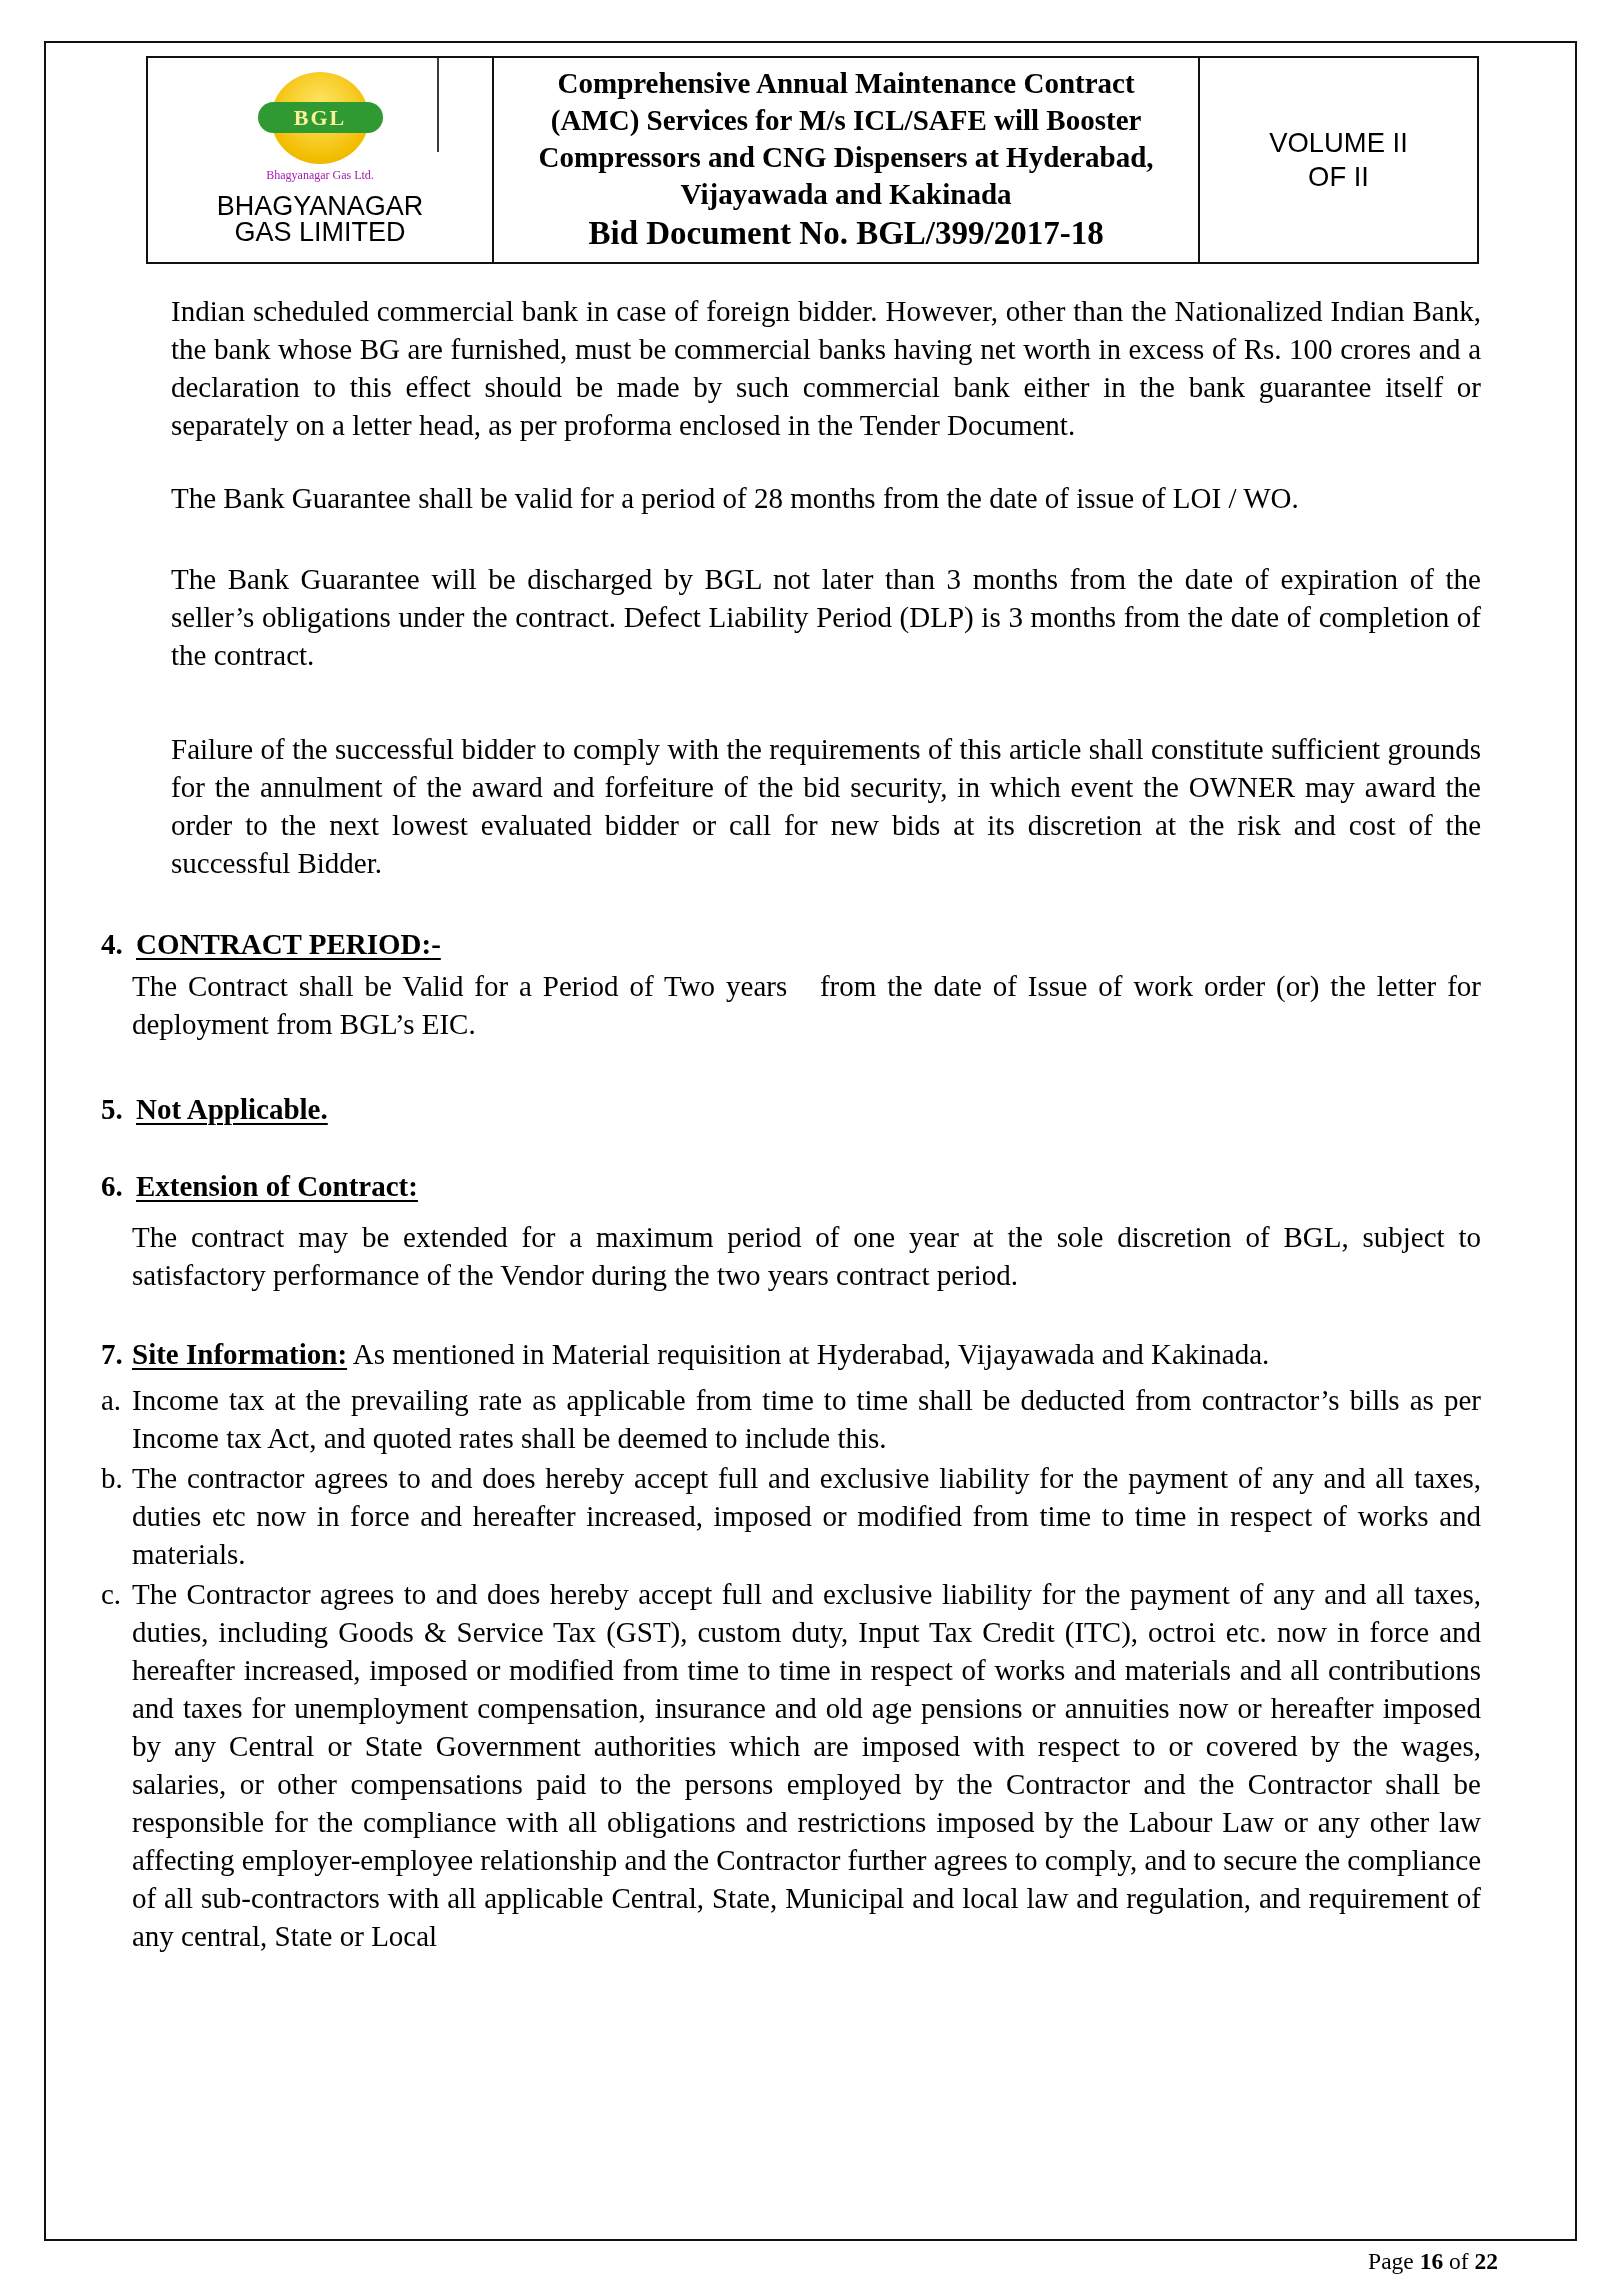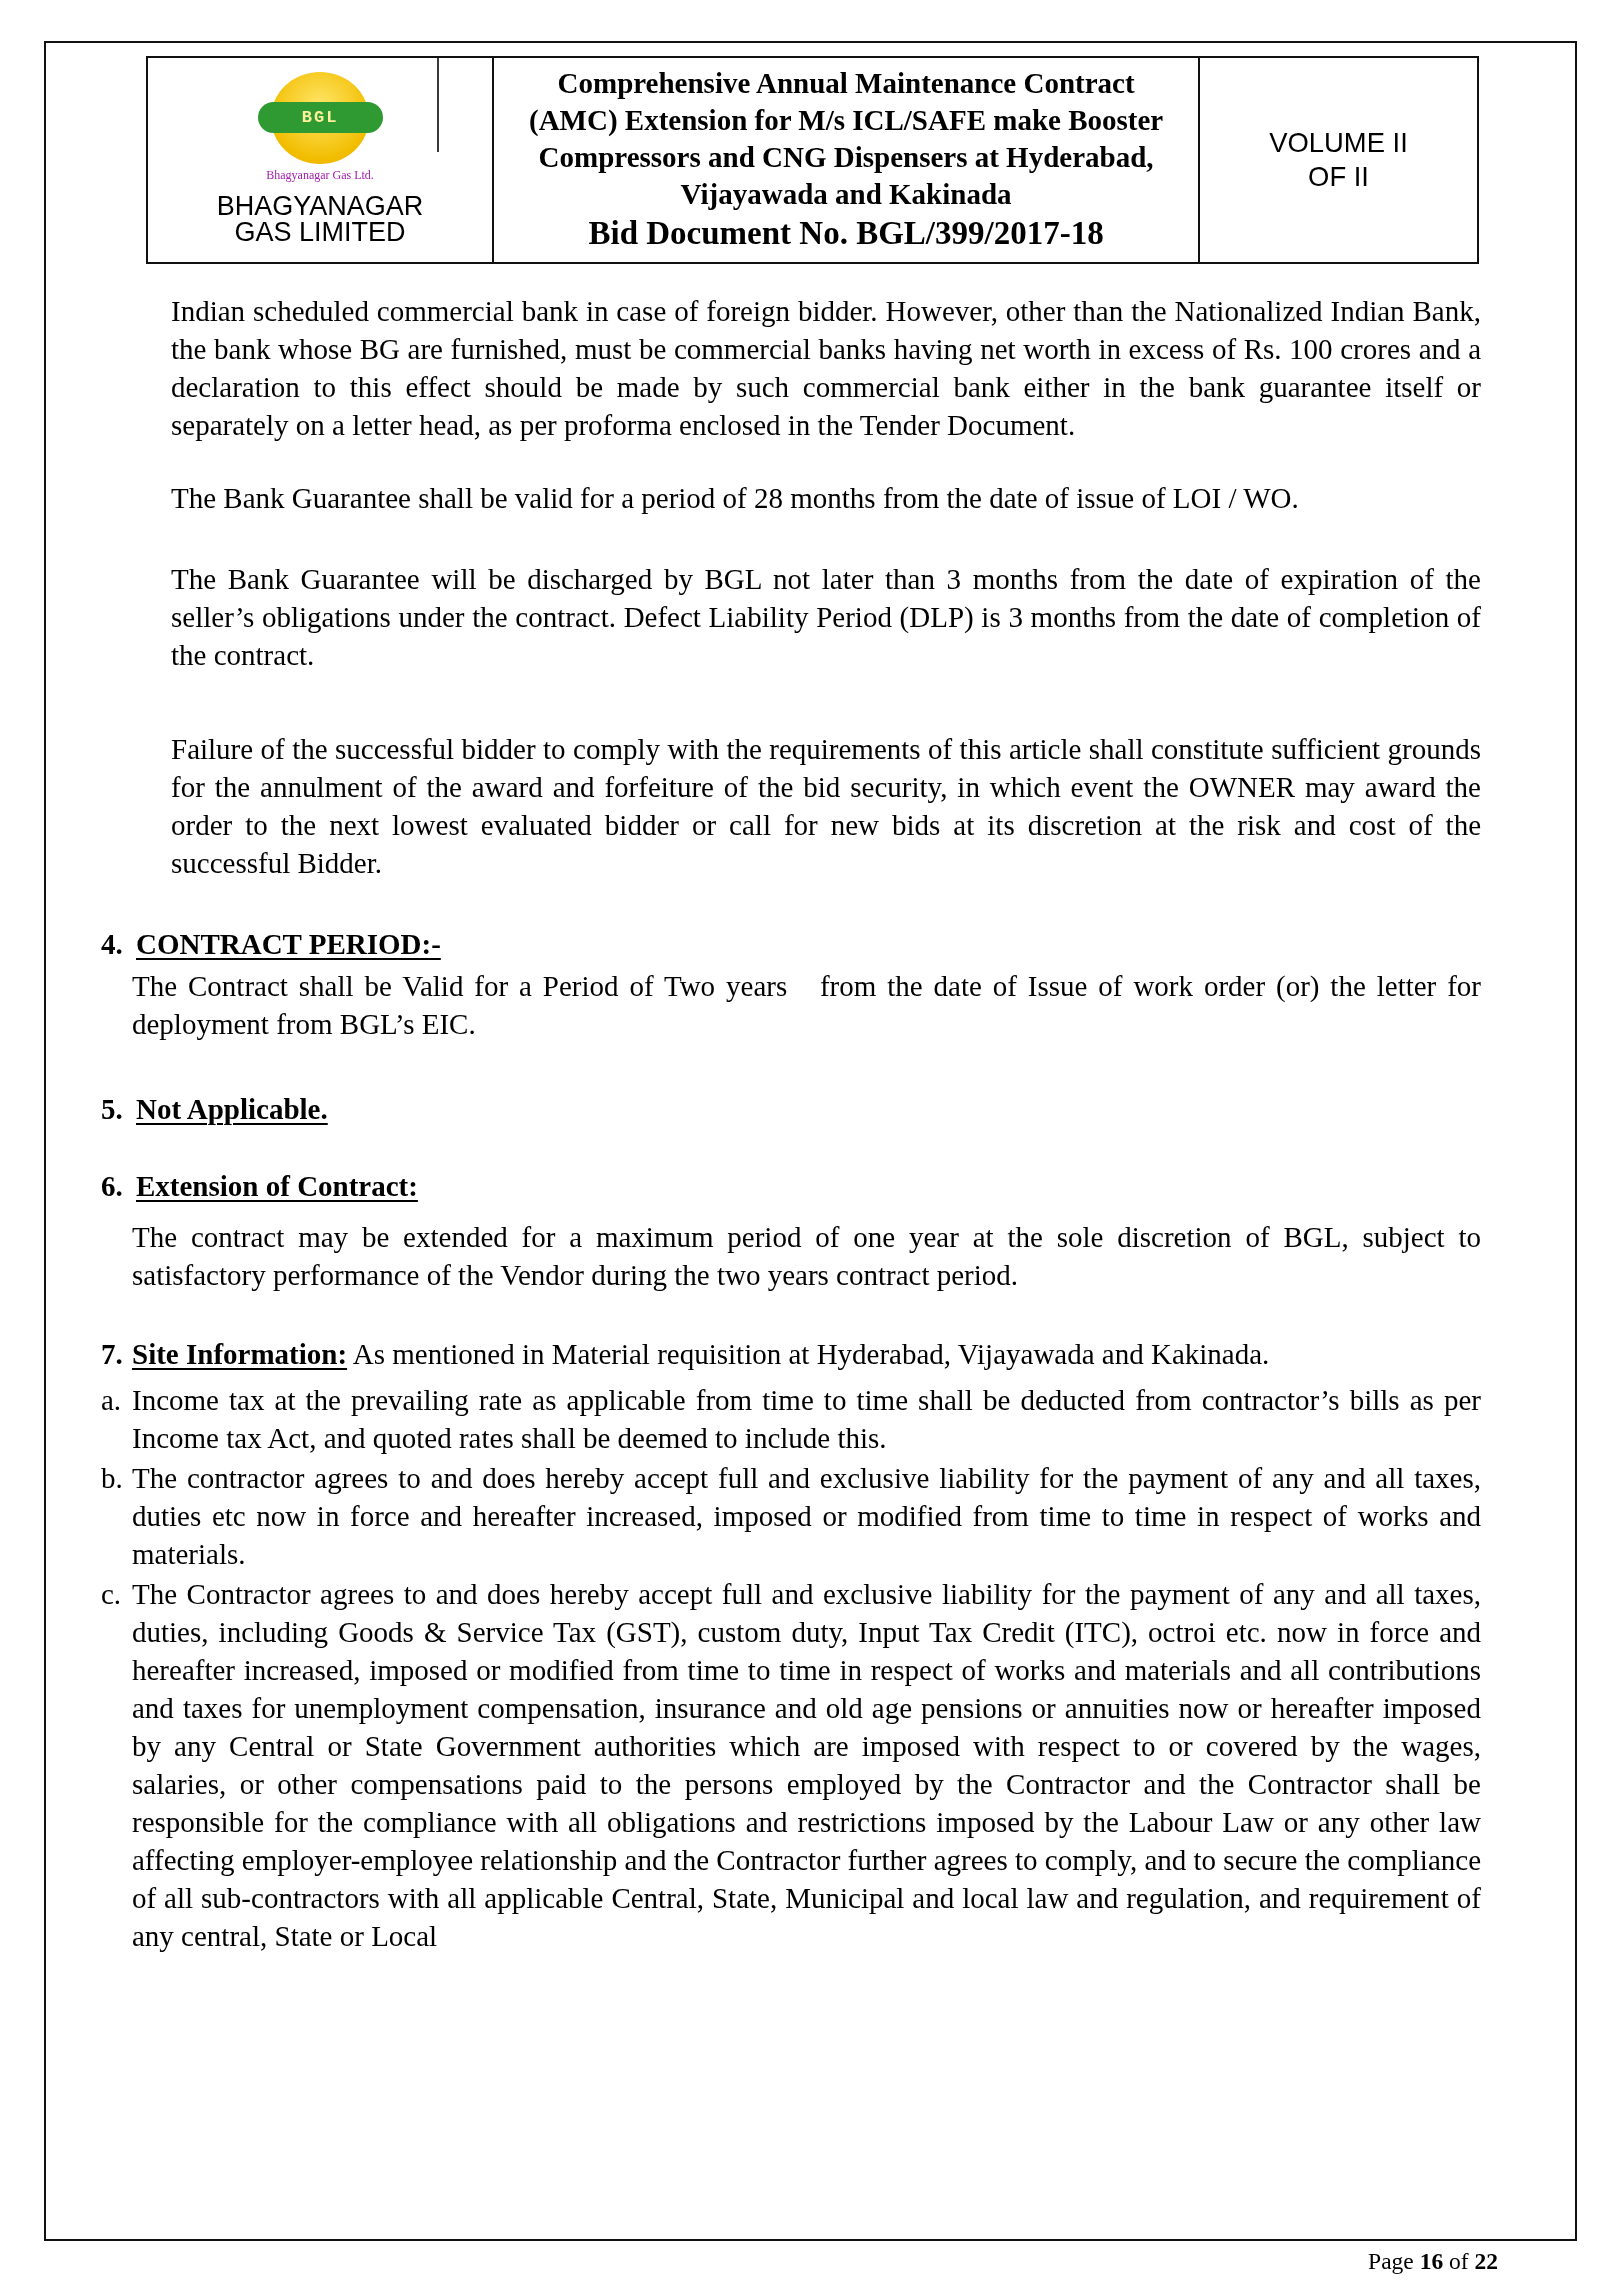--- a/index.html
+++ b/index.html
@@ -28,22 +28,22 @@
     position:absolute; left:13.7px; top:0; width:98px; height:92px;
     background:radial-gradient(circle at 50% 38%, #ffe76a 0%, #f2bd00 70%, #e0a800 100%);
     border-radius:50%;
   }
   .logo-band {
     position:absolute; left:0; top:30px; width:125px; height:31px;
     background:#2f9a32; border-radius:15.7px;
     display:flex; align-items:center; justify-content:center;
   }
   .logo-band span {
-    color:#ffef9a; font-family:Liberation Mono, monospace;
-    font-weight:bold; font-size:17px; letter-spacing:2px;
+    color:#ffef9a; font-family:Liberation Serif, serif;
+    font-weight:bold; font-size:22px; letter-spacing:2px;
   }
   .logo-caption { color:#a21caf; font-size:12px; line-height:17.6px; margin-top:2.9px; }
   .company-name {
     font-family:"Liberation Sans", sans-serif; font-size:27px; line-height:26.5px;
     margin:7.8px auto 0; max-width:245px;
   }
   .logo-divider { position:absolute; top:0; right:53px; height:94px; width:0; border-left:2px solid #3a3a3a; }
   .doc-title { font-weight:bold; font-size:29px; line-height:37px; }
   .bid-no    { font-weight:bold; font-size:33px; line-height:41px; }
   .volume    { font-family:"Liberation Sans", sans-serif; font-size:27.4px; line-height:34px; }
@@ -97,21 +97,21 @@
               <div class="logo-band">
                   <span>BGL</span>
                 </div>
             </div>
             <div class="logo-caption">Bhagyanagar Gas Ltd.</div>
             <div class="company-name">BHAGYANAGAR GAS LIMITED</div>
             <div class="logo-divider"></div>
           </td>
           <td class="cell-title">
             <div class="doc-title">Comprehensive Annual Maintenance Contract</div>
-            <div class="doc-title">(AMC) Extension for M/s ICL/SAFE make Booster</div>
+            <div class="doc-title">(AMC) Services for M/s ICL/SAFE will Booster</div>
             <div class="doc-title">Compressors and CNG Dispensers at Hyderabad,</div>
             <div class="doc-title">Vijayawada and Kakinada</div>
             <div class="bid-no">Bid Document No. BGL/399/2017-18</div>
           </td>
           <td class="cell-volume">
             <div class="volume">VOLUME II</div>
             <div class="volume">OF II</div>
           </td>
         </tr>
       </tbody>

